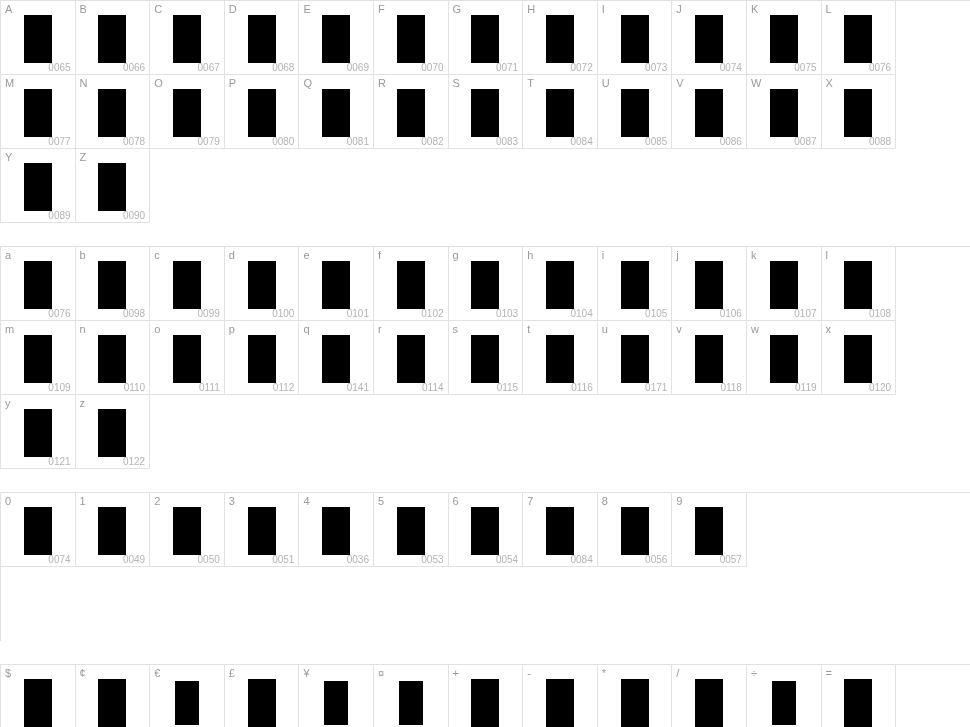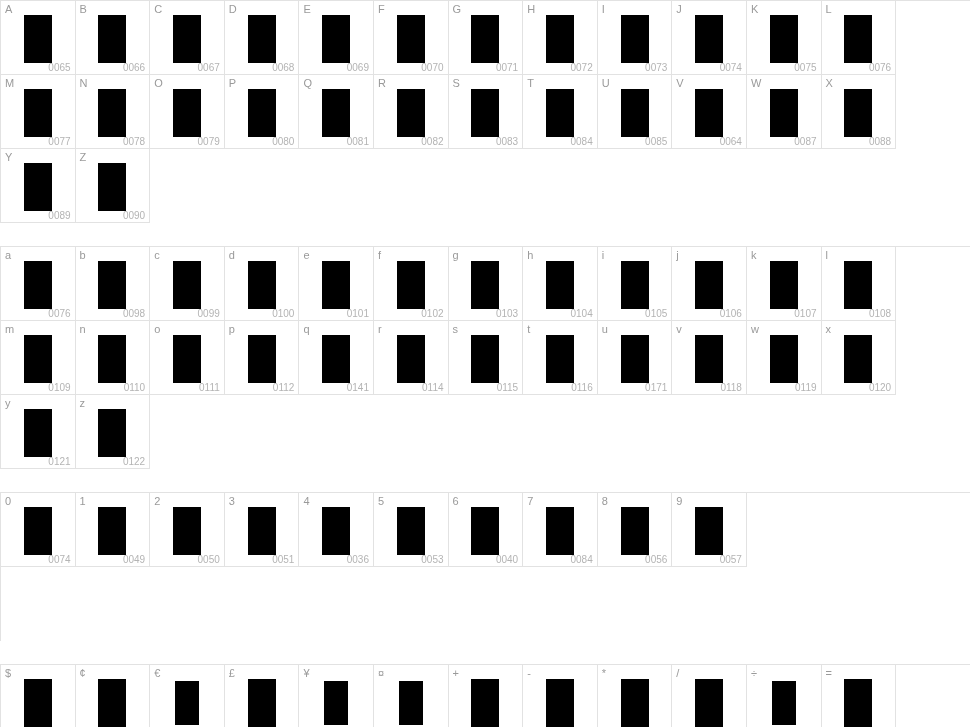--- a/index.html
+++ b/index.html
@@ -552,21 +552,21 @@
             <rect x="20" y="12" width="4" height="4" fill="#ffffff"></rect>
             <rect x="4" y="16" width="4" height="4" fill="#ffffff"></rect>
             <rect x="20" y="16" width="4" height="4" fill="#ffffff"></rect>
             <rect x="8" y="20" width="4" height="4" fill="#ffffff"></rect>
             <rect x="16" y="20" width="4" height="4" fill="#ffffff"></rect>
             <rect x="8" y="24" width="4" height="4" fill="#ffffff"></rect>
             <rect x="16" y="24" width="4" height="4" fill="#ffffff"></rect>
             <rect x="12" y="28" width="4" height="4" fill="#ffffff"></rect>
           </svg>
         </div>
-        <span class="code-label">0064</span>
+        <span class="code-label">0086</span>
       </div>
       <div class="cell">
         <span class="ch-label">W</span>
         <div class="glyph-wrap">
           <svg class="glyph" width="28" height="48" viewBox="0 0 28 48">
             <rect x="0" y="0" width="28" height="48" fill="#000000"></rect>
             <rect x="4" y="8" width="4" height="4" fill="#ffffff"></rect>
             <rect x="20" y="8" width="4" height="4" fill="#ffffff"></rect>
             <rect x="4" y="12" width="4" height="4" fill="#ffffff"></rect>
             <rect x="20" y="12" width="4" height="4" fill="#ffffff"></rect>
@@ -1340,21 +1340,21 @@
             <rect x="8" y="16" width="4" height="4" fill="#ffffff"></rect>
             <rect x="12" y="16" width="4" height="4" fill="#ffffff"></rect>
             <rect x="4" y="20" width="4" height="4" fill="#ffffff"></rect>
             <rect x="16" y="20" width="4" height="4" fill="#ffffff"></rect>
             <rect x="4" y="24" width="4" height="4" fill="#ffffff"></rect>
             <rect x="16" y="24" width="4" height="4" fill="#ffffff"></rect>
             <rect x="8" y="28" width="4" height="4" fill="#ffffff"></rect>
             <rect x="12" y="28" width="4" height="4" fill="#ffffff"></rect>
           </svg>
         </div>
-        <span class="code-label">0040</span>
+        <span class="code-label">0054</span>
       </div>
       <div class="cell">
         <span class="ch-label">7</span>
         <div class="glyph-wrap">
           <svg class="glyph" width="28" height="48" viewBox="0 0 28 48">
             <rect x="0" y="0" width="28" height="48" fill="#000000"></rect>
             <rect x="4" y="8" width="4" height="4" fill="#ffffff"></rect>
             <rect x="8" y="8" width="4" height="4" fill="#ffffff"></rect>
             <rect x="12" y="8" width="4" height="4" fill="#ffffff"></rect>
             <rect x="16" y="8" width="4" height="4" fill="#ffffff"></rect>

